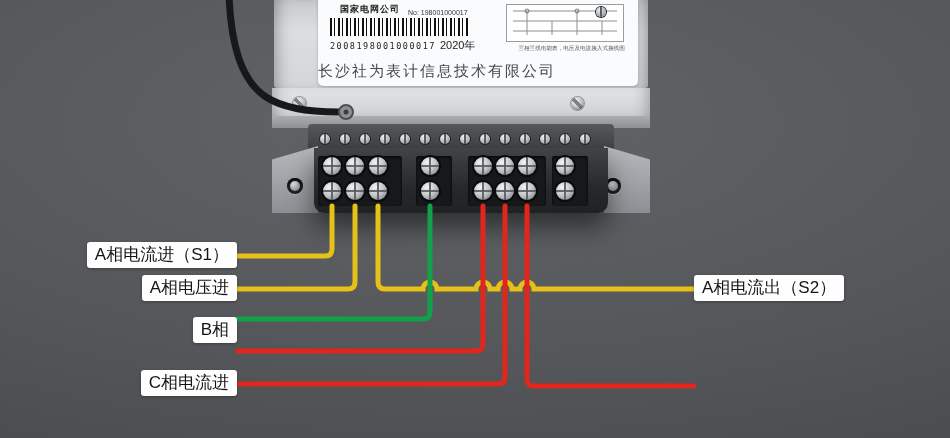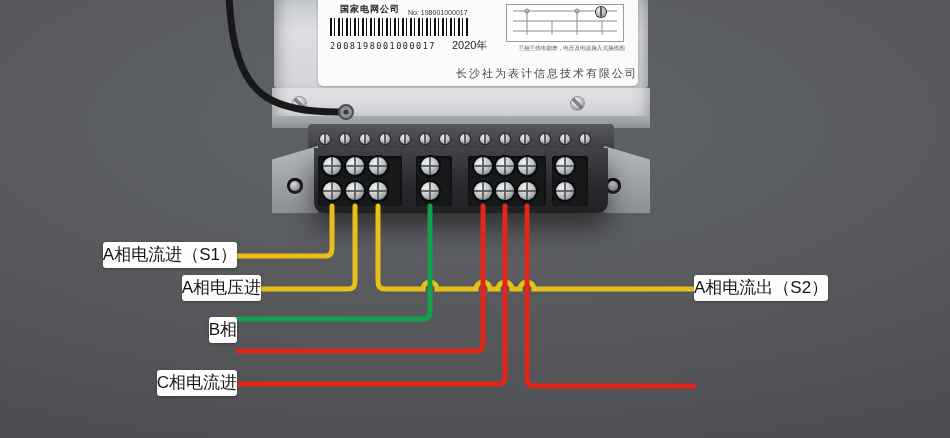--- a/index.html
+++ b/index.html
@@ -19,29 +19,29 @@
   .face-plate {
     position:absolute; left:46px; top:0; width:320px; height:86px;
     background:#fafbfc; border-radius:0 0 5px 5px; box-shadow:0 1px 3px rgba(0,0,0,.25);
   }
   .np-left { position:absolute; left:12px; top:3px; width:164px; }
   .np-row1 { display:flex; align-items:flex-end; gap:8px; }
   .np-brand { font-size:9px; font-weight:bold; color:#222; letter-spacing:1px; margin-left:10px; }
   .np-no { font-size:7px; color:#333; }
   .barcode { margin-top:2px; width:140px; height:18px;
     background: repeating-linear-gradient(90deg,#101010 0 2px,#fff 2px 4px,#101010 4px 5px,#fff 5px 8px); }
-  .np-serial-row { display:flex; gap:16px; margin-top:2px; align-items:baseline; }
+  .np-serial-row { display:flex; gap:4px; margin-top:2px; align-items:baseline; }
   .np-serial { font-size:8.5px; letter-spacing:1.5px; color:#222; font-family:"DejaVu Sans Mono",monospace; }
   .np-year { font-size:11px; color:#222; }
   .np-right { position:absolute; left:188px; top:4px; width:124px; }
   .np-diagram { width:118px; height:38px; border:1px solid #9a9da0; background:#fff; box-sizing:border-box; }
   .np-caption { margin-top:2px; font-size:7px; color:#555; text-align:center; white-space:nowrap;
     transform:scale(.8); transform-origin:center top; }
-  .np-company { position:absolute; bottom:5px; left:0; width:100%; text-align:right;
-    font-size:11px; color:#46484a; letter-spacing:2px; }
+  .np-company { position:absolute; bottom:5px; left:0; width:100%; text-align:left;
+    font-size:15px; color:#46484a; letter-spacing:2px; }
   .body-mid { position:absolute; left:0; top:88px; width:378px; height:28px;
     background: linear-gradient(180deg,#e2e4e6,#cfd1d4);
     box-shadow: inset 14px 0 16px -12px rgba(0,0,0,.3), inset -14px 0 16px -12px rgba(0,0,0,.3); }
   .body-seam { position:absolute; left:0; top:116px; width:378px; height:12px;
     background: linear-gradient(180deg,#aaadaf,#8f9295); }
   .terminal-top { position:absolute; left:36px; top:124px; width:306px; height:28px;
     background: linear-gradient(180deg,#55575a,#3d3f42); border-radius:4px 4px 0 0; }
   .ear { position:absolute; top:146px; width:46px; height:67px;
     background: linear-gradient(180deg,#b7babd,#8c8f93); box-shadow:0 8px 16px rgba(0,0,0,.35); }
   .ear-left  { left:0;     clip-path: polygon(0 20%, 100% 0, 100% 100%, 0 100%); }
@@ -71,21 +71,21 @@
       radial-gradient(circle at 35% 30%, #eceeef, #b5b8bb 55%, #7f8285);
     box-shadow: 0 0 0 1px #232425; }
   .screw-body { position:absolute; width:13px; height:13px; border-radius:50%;
     background:
       linear-gradient(45deg, transparent 42%, #7f8285 42%, #7f8285 58%, transparent 58%),
       radial-gradient(circle at 35% 30%, #f0f2f3, #c0c3c6 55%, #8a8d90);
     box-shadow: 0 0 0 1px #94969a, inset 0 -1px 2px rgba(0,0,0,.3); }
   
   .overlay { position:absolute; left:0; top:0; width:950px; height:438px; pointer-events:none; }
   .pill { position:absolute; background:#fefefe; color:#141414; font-size:17px; line-height:22px;
-    padding:2px 0; border-radius:3px; white-space:nowrap; box-shadow:0 1px 3px rgba(0,0,0,.3); }
+    padding:2px 8px; border-radius:3px; white-space:nowrap; box-shadow:0 1px 3px rgba(0,0,0,.3); }
 </style>
 </head>
 <body>
 
 <div class="scene">
 
   <div class="meter-body" id="meter">
     <div class="body-upper"></div>
 
     <div class="face-plate">
@@ -173,18 +173,18 @@
     <path d="M332 206 V249 Q332 256 325 256 H238" fill="none" stroke-width="5" stroke-linecap="round" stroke="#e7c018"></path>
     <path d="M355 206 V282 Q355 289 348 289 H238" fill="none" stroke-width="5" stroke-linecap="round" stroke="#e7c018"></path>
     <path d="M378 206 V282 Q378 289 385 289 H423 A7 7 0 0 1 437 289 H476 A7 7 0 0 1 490 289 H498 A7 7 0 0 1 512 289 H520 A7 7 0 0 1 534 289 H694" fill="none" stroke-width="5" stroke-linecap="round" stroke="#e7c018"></path>
     <path d="M430 206 V312 Q430 319 423 319 H238" fill="none" stroke-width="5" stroke-linecap="round" stroke="#12a04b"></path>
     <path d="M483 206 V344 Q483 351 476 351 H238" fill="none" stroke-width="5" stroke-linecap="round" stroke="#e2261c"></path>
     <path d="M505 206 V377 Q505 384 498 384 H238" fill="none" stroke-width="5" stroke-linecap="round" stroke="#e2261c"></path>
     <path d="M527 206 V379 Q527 386 534 386 H694" fill="none" stroke-width="5" stroke-linecap="round" stroke="#e2261c"></path>
   </svg>
 
   <div class="pill" style="right:713px; top:242px">A相电流进（S1）</div>
-  <div class="pill" style="right:689px; top:275px">A相电压进</div>
+  <div class="pill" style="right:713px; top:275px">A相电压进</div>
   <div class="pill" style="right:713px; top:317px">B相</div>
   <div class="pill" style="right:713px; top:370px">C相电流进</div>
   <div class="pill" style="left:694px; top:275px">A相电流出（S2）</div>
 
 </div>
 
 </body></html>

